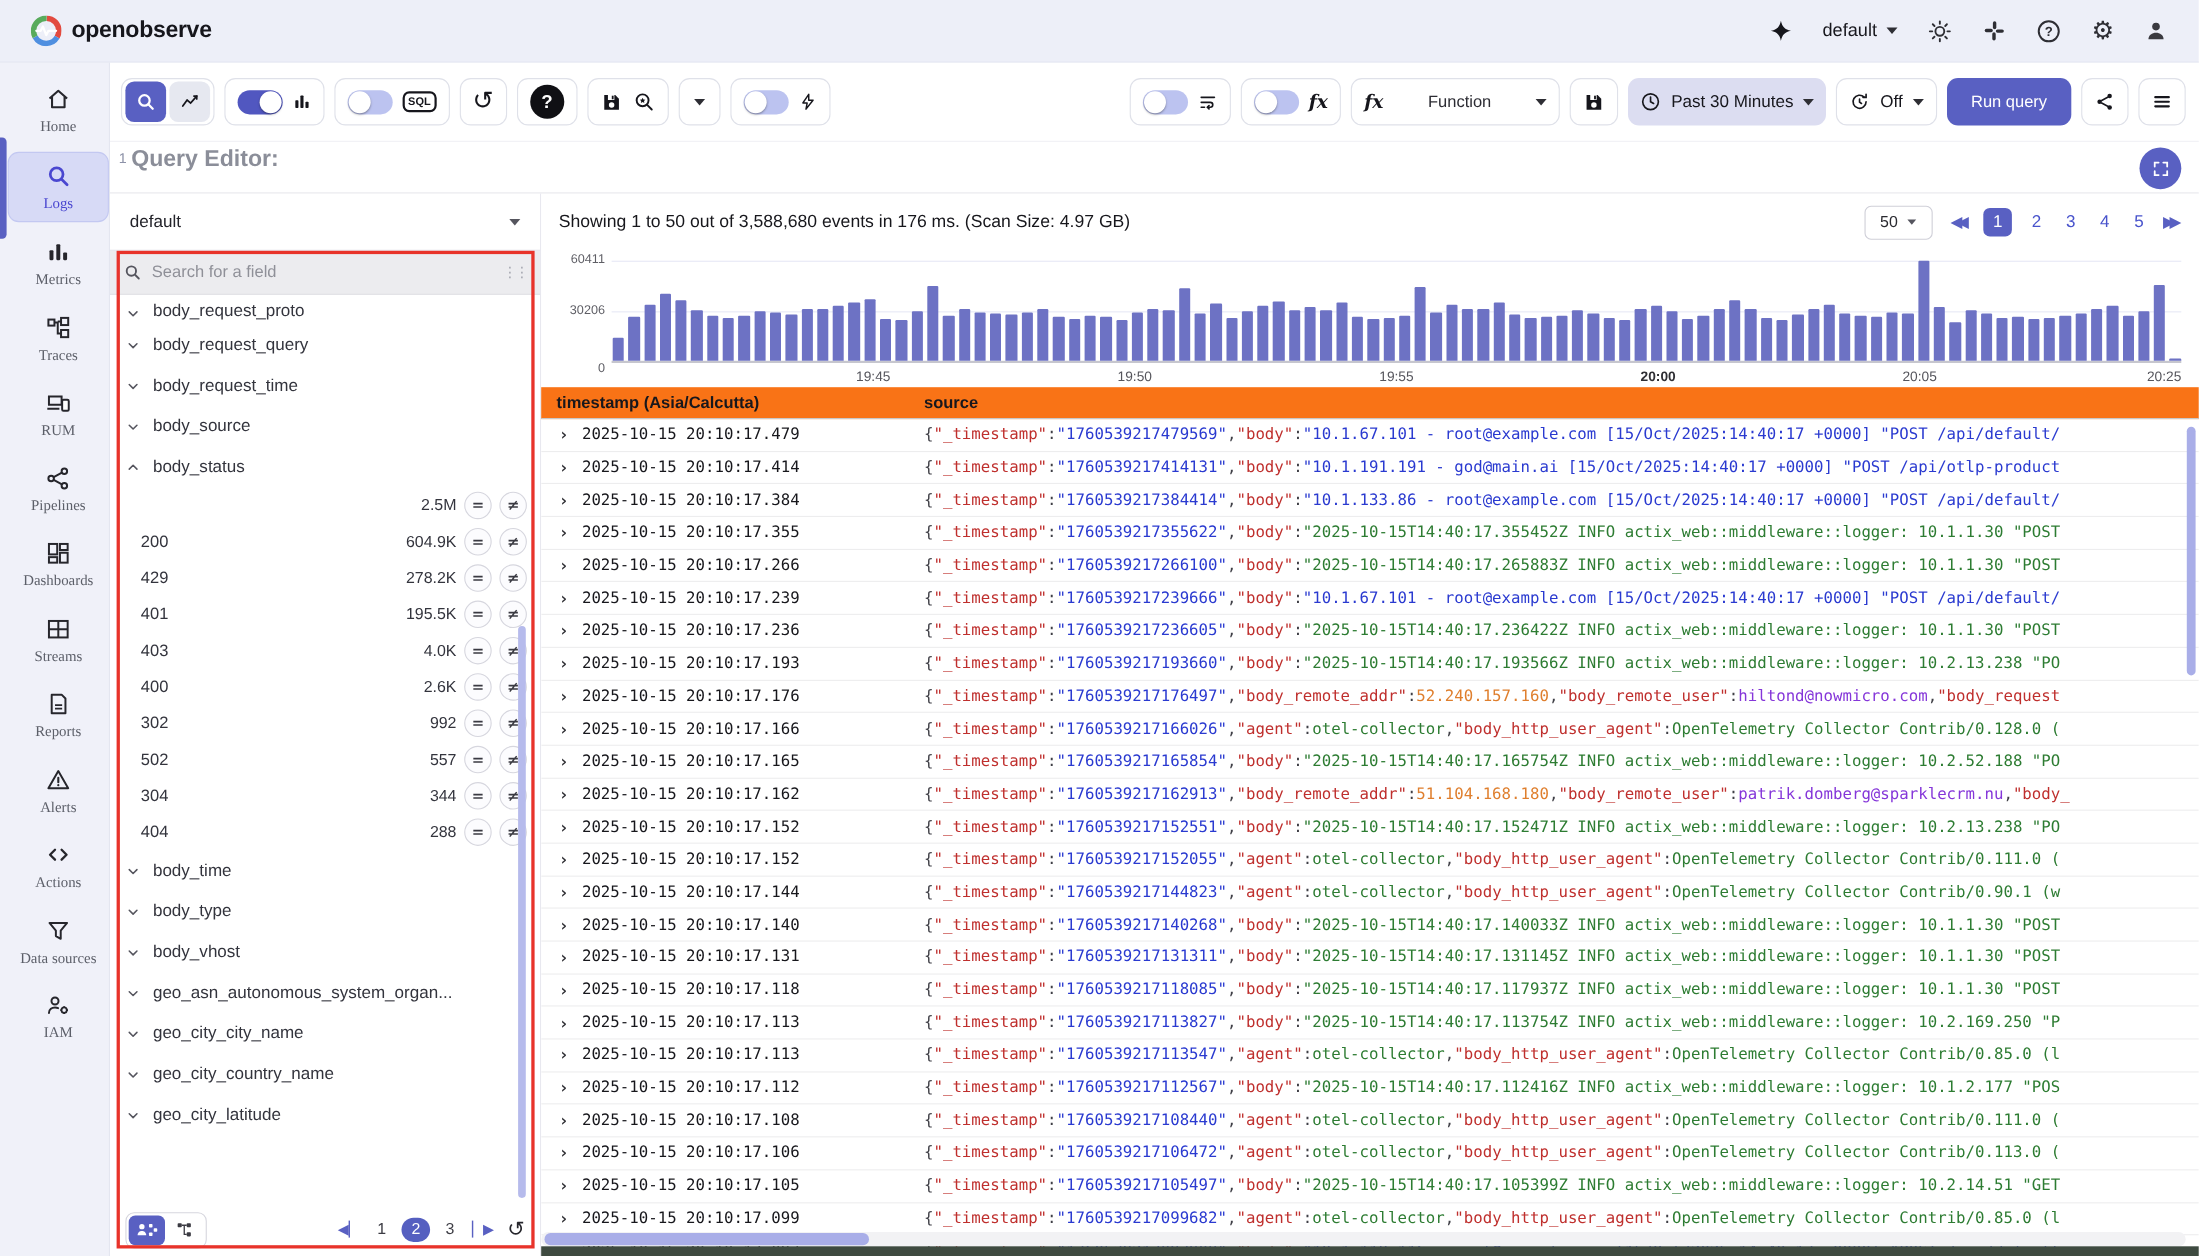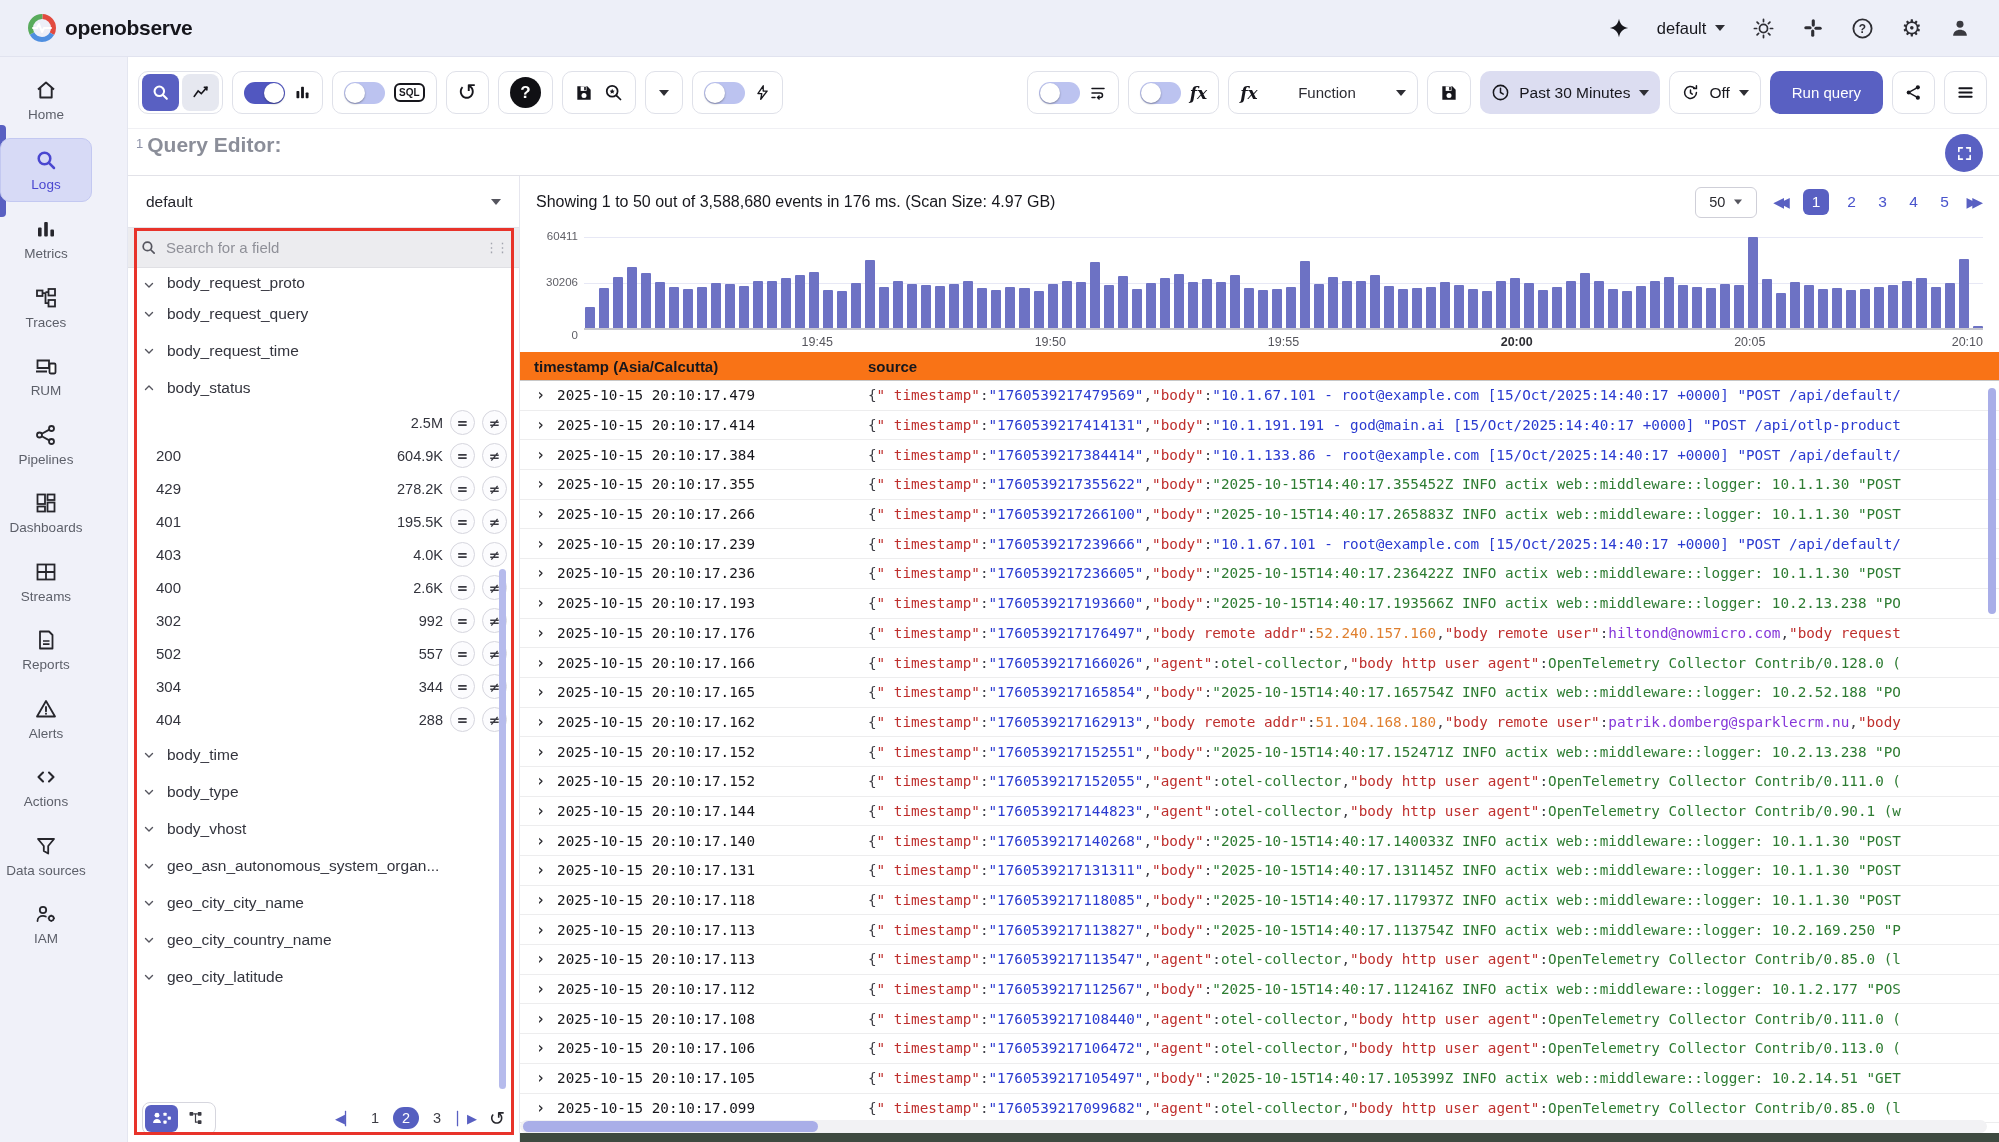--- a/index.html
+++ b/index.html
@@ -11,21 +11,21 @@
 .logo-wrap { display:flex; align-items:center; gap:9px; }
 .logo-text { font-size:21px; font-weight:bold; color:#16161c; letter-spacing:-.3px; }
 .hdr-right { margin-left:auto; display:flex; align-items:center; gap:27px; color:#2e2e34; }
 .org-select { display:flex; align-items:center; gap:9px; font-size:16.5px; color:#17171d; cursor:pointer; }
 .caret { width:0; height:0; border-left:5.5px solid transparent; border-right:5.5px solid transparent; border-top:6.5px solid #2e2e34; display:inline-block; }
 .hdr-icon { display:flex; align-items:center; justify-content:center; cursor:pointer; }
 .gear-glyph { font-family:"DejaVu Sans",sans-serif; font-size:23px; color:#2e2e34; line-height:1; }
 
 
 .body-row { display:flex; height:1085px; }
-.nav-rail { width:128px; background:#f0f1f9; border-right:1px solid #e4e6f0; padding-top:12px; display:flex; flex-direction:column; align-items:flex-start; gap:6px; position:relative; flex:none; }
+.nav-rail { width:100px; background:#f0f1f9; border-right:1px solid #e4e6f0; padding-top:12px; display:flex; flex-direction:column; align-items:flex-end; gap:6px; position:relative; flex:none;font-family:Liberation Serif, serif; }
 .nav-item { width:92px; display:flex; flex-direction:column; align-items:center; gap:5px; padding:9px 2px; border-radius:10px; cursor:pointer; position:relative; }
 .nav-item .nv-label { font-size:13.5px; color:#5c5f69; text-align:center; line-height:1.15; }
 .nav-item.active { background:#d7daf6; border:1px solid #c3c8f1; }
 .nav-item.active .nv-label { color:#4a47d0; }
 .active-edge { position:absolute; left:0; top:68px; width:6px; height:92px; background:#5960c2; border-radius:0 4px 4px 0; }
 
 .main-col { flex:1; display:flex; flex-direction:column; min-width:0; }
 
 
 .toolbar { height:72px; display:flex; align-items:center; padding:0 12px 0 10px; gap:9px; border-bottom:1px solid #f0f0f4; background:#fff; }
@@ -493,20 +493,28 @@
                 </span>
                 <span class="field-label">body_request_query</span>
               </div>
               <div class="field-item">
                 <span>
                   <svg width="14" height="14" viewBox="0 0 24 24" fill="none" stroke="#55555e" stroke-width="2.4" stroke-linecap="round" stroke-linejoin="round">
                     <path d="M6 9.5 L12 15.5 L18 9.5"></path>
                   </svg>
                 </span>
                 <span class="field-label">body_request_time</span>
+              </div>
+              <div class="field-item">
+                <span>
+                  <svg width="14" height="14" viewBox="0 0 24 24" fill="none" stroke="#55555e" stroke-width="2.4" stroke-linecap="round" stroke-linejoin="round">
+                    <path d="M6 9.5 L12 15.5 L18 9.5"></path>
+                  </svg>
+                </span>
+                <span class="field-label">body_source</span>
               </div>
               <div class="field-item">
                 <span>
                   <svg width="14" height="14" viewBox="0 0 24 24" fill="none" stroke="#55555e" stroke-width="2.4" stroke-linecap="round" stroke-linejoin="round">
                     <path d="M6 14.5 L12 8.5 L18 14.5"></path>
                   </svg>
                 </span>
                 <span class="field-label">body_status</span>
               </div>
               <div class="val-row">
@@ -794,21 +802,21 @@
                   <div class="bar" style="height: 76.15%;"></div>
                   <div class="bar" style="height: 2.48%;"></div>
                 </div>
             </div>
             <div id="xlabels">
                 <span class="xlabel" style="left: calc(16.67% + 50.664px);">19:45</span>
                 <span class="xlabel" style="left: calc(33.33% + 37.336px);">19:50</span>
                 <span class="xlabel" style="left: calc(50% + 24px);">19:55</span>
                 <span class="xlabel" style="left: calc(66.67% + 10.664px); font-weight: bold; color: rgb(46, 46, 51);">20:00</span>
                 <span class="xlabel" style="left: calc(83.33% - 2.664px);">20:05</span>
-                <span class="xlabel last" style="left: calc(100% - 16px);">20:10</span>
+                <span class="xlabel last" style="left: calc(100% - 16px);">20:25</span>
               </div>
           </div>
 
           <div class="tbl-header">
             <span class="th-ts">timestamp (Asia/Calcutta)</span>
             <span class="th-src">source</span>
           </div>
           <div class="rows-wrap" id="rows-wrap">
 
           <div class="lrow"><span class="lc-ts"><span class="row-chevron">›</span>2025-10-15 20:10:17.479</span><span class="lc-src"><span class="sp">{</span><span class="sk">"_timestamp"</span><span class="sp">:</span><span class="sb">"1760539217479569"</span><span class="sp">,</span><span class="sk">"body"</span><span class="sp">:</span><span class="sb">"10.1.67.101 - root@example.com [15/Oct/2025:14:40:17 +0000] "POST /api/default/</span></span></div>

